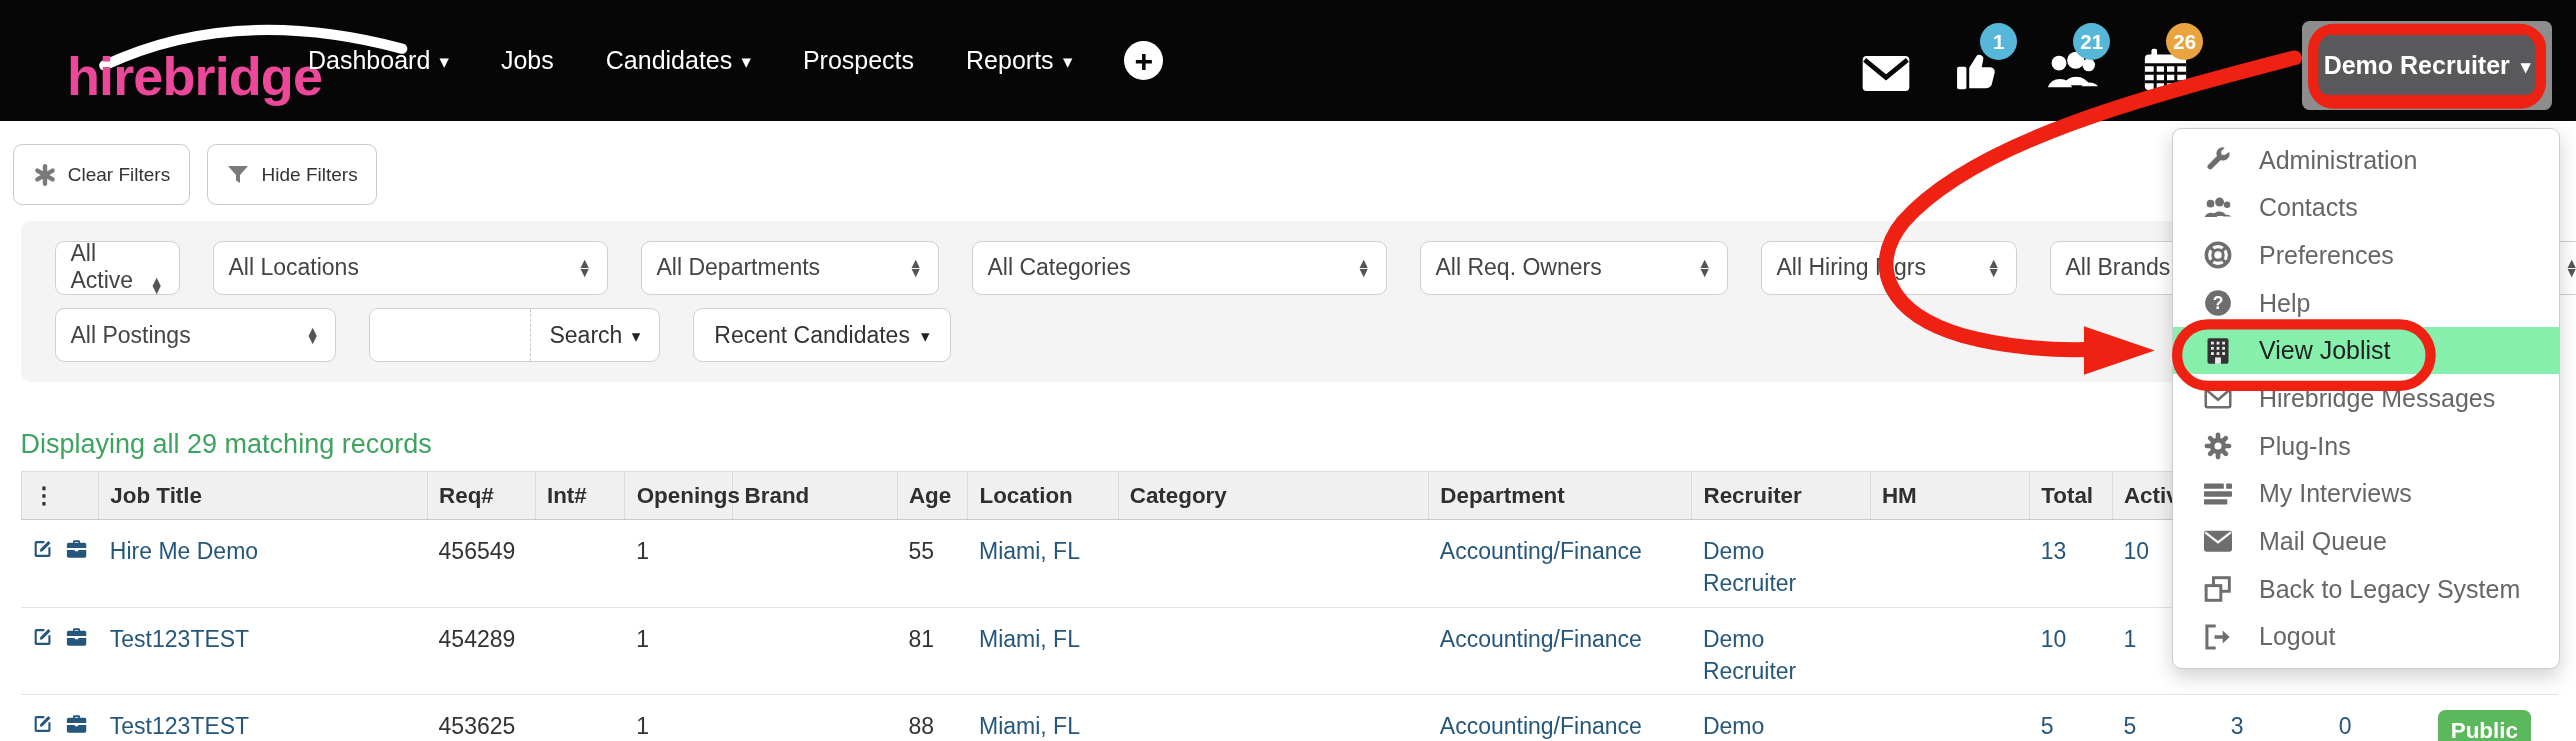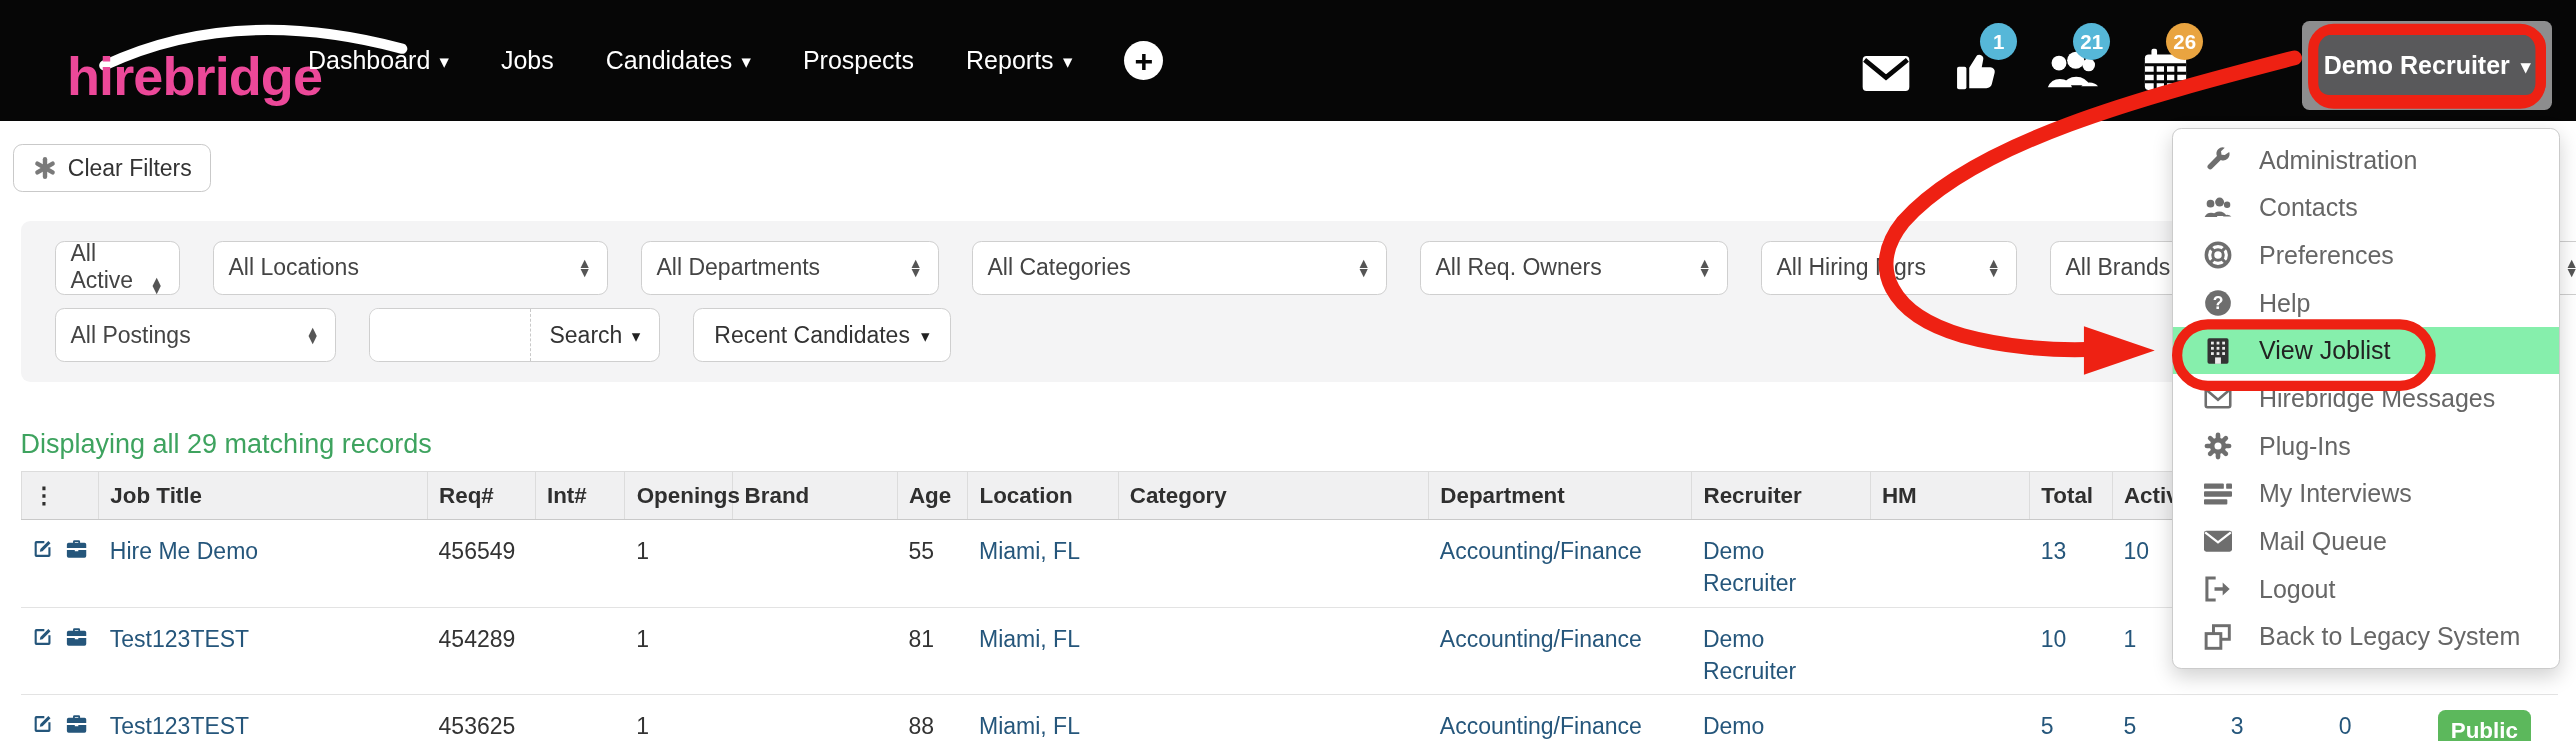--- a/index.html
+++ b/index.html
@@ -24,22 +24,22 @@
     display:flex;align-items:center;justify-content:center;color:#fff;font-size:20.5px;font-weight:700;padding:0 3.7px;box-sizing:border-box;}
   .nbadge.blue{background:#56b7d8;}
   .nbadge.orange{background:#e9a440;}
   
   .user-btn-outer{position:absolute;left:2302px;top:20.5px;width:250px;height:89px;background:#8d8d8e;border-radius:7.5px;}
   .user-btn-inner{position:absolute;left:6.5px;top:6.5px;right:6.5px;bottom:6.5px;border:8.4px solid #ee2113;border-radius:20.5px;
     background:#59595b;display:flex;align-items:center;justify-content:center;gap:11.2px;color:#fff;font-size:25px;font-weight:700;}
   
   .page-head{position:absolute;left:13px;top:144px;display:flex;align-items:center;gap:17px;}
   .page-title{font-size:33px;font-weight:600;color:#1b1b1b;margin-right:13px;}
-  .tool-btn{height:48px;background:#fff;border:1.9px solid #c9c9c9;border-radius:9.3px;display:flex;align-items:center;gap:11.2px;
-    padding:0 18.6px;font-size:23px;color:#333;cursor:pointer;}
+  .tool-btn{height:61px;background:#fff;border:1.9px solid #c9c9c9;border-radius:9.3px;display:flex;align-items:center;gap:11.2px;
+    padding:0 18.6px;font-size:19px;color:#333;cursor:pointer;}
   .tool-btn .ticon{color:#7a7a7a;display:flex;align-items:center;}
   
   .filter-panel{position:absolute;left:20.5px;top:221px;width:2538px;height:161px;background:#f4f4f5;border-radius:9.3px;}
   .frow{position:absolute;left:34px;display:flex;gap:33px;}
   .frow1{top:19.6px;}
   .frow2{top:87px;}
   .sel{height:54px;background:#fff;border:1.9px solid #cfcfcf;border-radius:9.3px;display:flex;align-items:center;
     justify-content:space-between;padding:0 15px;font-size:23px;color:#444;box-sizing:border-box;cursor:pointer;}
   .spin{display:flex;flex-direction:column;align-items:center;line-height:8.4px;font-size:14px;color:#555;margin-left:13px;}
   .search-group{height:54px;background:#fff;border:1.9px solid #cfcfcf;border-radius:9.3px;display:flex;align-items:stretch;box-sizing:border-box;overflow:hidden;}
@@ -160,20 +160,28 @@
     <span class="ticon">
       <svg width="24" height="24" viewBox="0 0 24 24" fill="#7a7a7a">
         <g transform="translate(12,12)">
           <rect x="-2.2" y="-11" width="4.4" height="22" rx="2.2"></rect>
           <rect x="-2.2" y="-11" width="4.4" height="22" rx="2.2" transform="rotate(60)"></rect>
           <rect x="-2.2" y="-11" width="4.4" height="22" rx="2.2" transform="rotate(120)"></rect>
         </g>
       </svg>
     </span>
     <span>Clear Filters</span>
+  </button>
+  <button class="tool-btn">
+    <span class="ticon">
+      <svg width="24" height="24" viewBox="0 0 24 24" fill="#7a7a7a">
+        <path d="M2 3 h20 l-8 9 v8 l-4-2.5 v-5.5 z"></path>
+      </svg>
+    </span>
+    <span>Hide Filters</span>
   </button>
 </div>
 
 <div class="filter-panel">
   <div class="frow frow1">
     <div class="sel" style="width:125px;align-items:flex-end;">
       <span>All Active</span>
       <span class="spin">
           <span>▲</span>
           <span>▼</span>
@@ -487,37 +495,37 @@
       <span class="mi">
           <svg width="28" height="22.4" viewBox="0 0 24 18" fill="currentColor">
             <rect x="0" y="0" width="24" height="18" rx="2"></rect>
             <path d="M1 1.5 L12 10 L23 1.5" stroke="#ffffff" stroke-width="2" fill="none"></path>
           </svg>
         </span>
       <span>Mail Queue</span>
     </li>
     <li class="ud-item">
       <span class="mi">
+          <svg width="28" height="26" viewBox="0 0 24 23" fill="none" stroke="currentColor" stroke-width="2.6">
+            <rect x="8" y="1.5" width="14" height="12"></rect>
+            <rect x="1.5" y="8.5" width="13" height="13" fill="#ffffff"></rect>
+          </svg>
+        </span>
+      <span>Back to Legacy System</span>
+    </li>
+    <li class="ud-item">
+      <span class="mi">
           <svg width="28" height="26" viewBox="0 0 24 22" fill="none" stroke="currentColor" stroke-width="2.6">
             <path d="M10 1.5 H2.5 V20.5 H10"></path>
             <path d="M9 11 H20" stroke-width="3"></path>
             <path d="M16 5.5 L22 11 L16 16.5" fill="currentColor" stroke="none"></path>
           </svg>
         </span>
       <span>Logout</span>
     </li>
-    <li class="ud-item">
-      <span class="mi">
-          <svg width="28" height="26" viewBox="0 0 24 23" fill="none" stroke="currentColor" stroke-width="2.6">
-            <rect x="8" y="1.5" width="14" height="12"></rect>
-            <rect x="1.5" y="8.5" width="13" height="13" fill="#ffffff"></rect>
-          </svg>
-        </span>
-      <span>Back to Legacy System</span>
-    </li>
   </ul>
 </div>
 
 <svg class="annot" width="2576" height="742" viewBox="0 0 2764 796">
 
   <rect x="2482" y="31" width="244" height="80" rx="22" fill="none" stroke="#ee2113" stroke-width="11"></rect>
 
   <rect x="2336" y="348" width="272" height="66" rx="33" fill="none" stroke="#ee2113" stroke-width="11"></rect>
 
   <path d="M 2462 62 C 2300 104, 2118 152, 2042 238 C 2002 288, 2030 338, 2106 360 C 2150 372, 2200 376, 2238 375" fill="none" stroke="#ee2113" stroke-width="16" stroke-linecap="round"></path>

